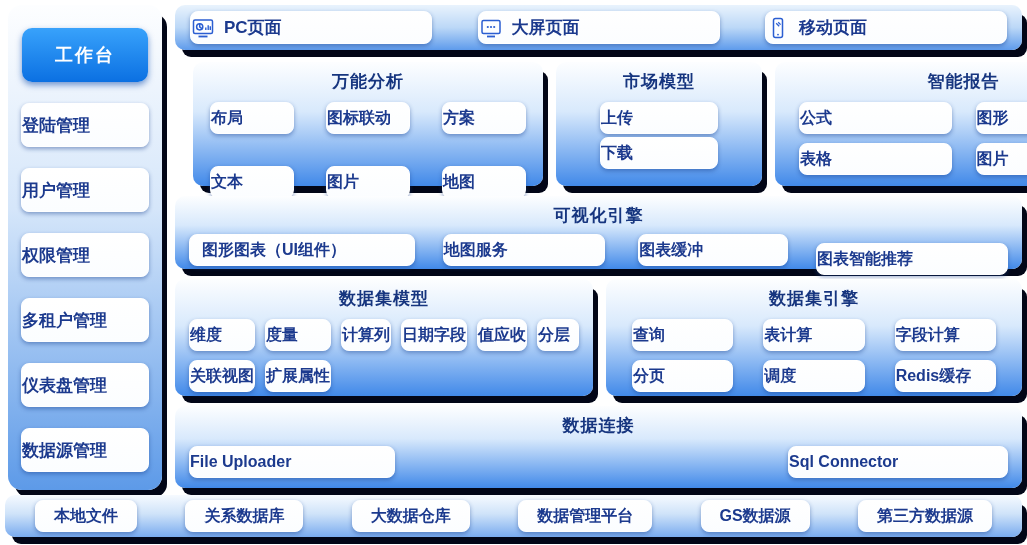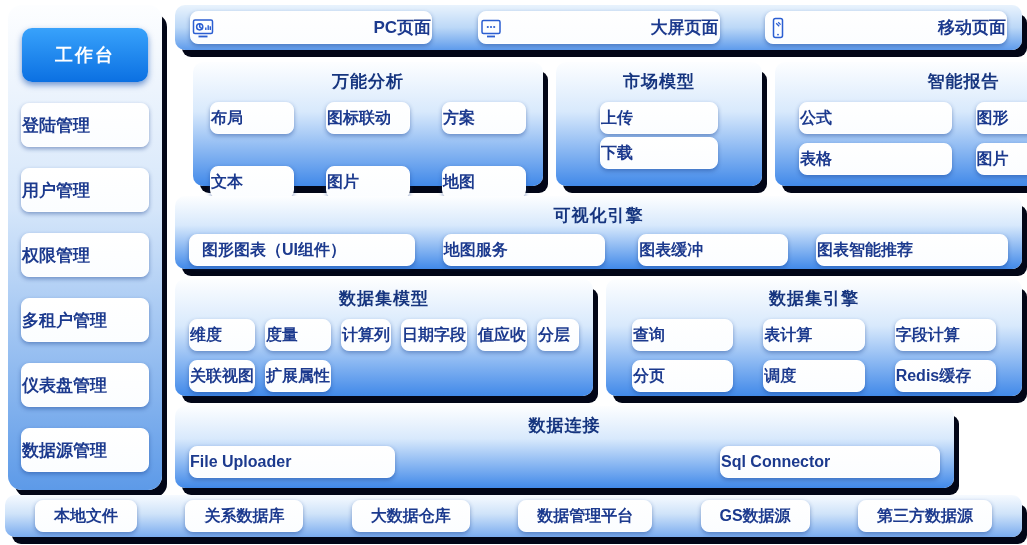--- a/index.html
+++ b/index.html
@@ -15,21 +15,21 @@
     background:linear-gradient(180deg,#fdfeff 0%,#d8e9fc 40%,#4189e9 100%);
     box-shadow:6px 8px 0 -1px #020617;
   }
   .panel-title{
     text-align:center;color:#16357f;font-weight:700;font-size:17px;
     padding-top:8px;letter-spacing:1px;
   }
 
   
   .btn{
-    display:flex;align-items:center;justify-content:space-between;
+    display:flex;align-items:center;justify-content:flex-start;
     background:linear-gradient(180deg,#ffffff,#fbfdff);
     border:1px solid #ffffff;border-radius:8px;
     color:#1c3a8e;font-weight:700;font-size:16px;height:30px;
     box-shadow:0 2px 4px rgba(22,63,140,.45);
     white-space:nowrap;
   }
 
   
   .sidebar{
     left:8px;top:5px;width:154px;height:485px;border-radius:14px;
@@ -61,32 +61,32 @@
   .p-analysis{width:350px;flex:0 0 auto;}
   .p-market{width:206px;flex:0 0 auto;}
   .p-report{flex:1;}
   .grid3{display:grid;grid-template-columns:repeat(3,1fr);column-gap:13px;row-gap:9px;padding:9px 17px 0;gap:32px;}
   .grid2{display:grid;grid-template-columns:repeat(2,1fr);column-gap:24px;row-gap:9px;padding:9px 24px 0;}
   .grid1{display:grid;grid-template-columns:1fr;row-gap:3px;padding:9px 44px 0;}
 
   
   .row3{left:175px;top:196px;width:847px;height:73px;box-sizing:border-box;}
   .row3-btns{display:flex;justify-content:space-between;padding:7px 14px 0;}
-  .w-uicomp{width:212px;padding-left:12px;}.w-map{width:160px;}.w-cache{width:148px;margin-left:6px;}.w-rec{width:190px;}
+  .w-uicomp{width:212px;padding-left:12px;}.w-map{width:160px;}.w-cache{width:148px;margin-left:6px;}.w-rec{width:190px;margin-top:9px;}
 
   
   .row4{left:175px;top:279px;width:847px;height:117px;position:absolute;display:flex;gap:13px;}
   .row4 .panel{position:relative;}
   .p-dsmodel{width:418px;flex:0 0 auto;}
   .p-dsengine{flex:1;}
   .grid4{display:grid;grid-template-columns:repeat(6,1fr);column-gap:10px;row-gap:9px;padding:9px 14px 0;}
   .grid3w{display:grid;grid-template-columns:repeat(3,1fr);column-gap:30px;row-gap:9px;padding:9px 26px 0;}
 
   
-  .row5{left:175px;top:406px;width:779px;height:82px;box-sizing:border-box;}
+  .row5{left:175px;top:406px;width:847px;height:82px;box-sizing:border-box;}
   .row5-btns{display:flex;justify-content:space-between;padding:9px 14px 0;}
   .w-file{width:204px;}.w-sql{width:218px;}.w-http{width:242px;}
 
   
   .bottom-row{
     left:5px;top:495px;width:1017px;height:42px;box-sizing:border-box;
     background:linear-gradient(180deg,#f6faff 0%,#cfe3f9 45%,#79abef 100%);
     display:flex;align-items:center;justify-content:space-between;padding:0 30px;
   }
   .bottom-row .btn{padding:0 18px;}

